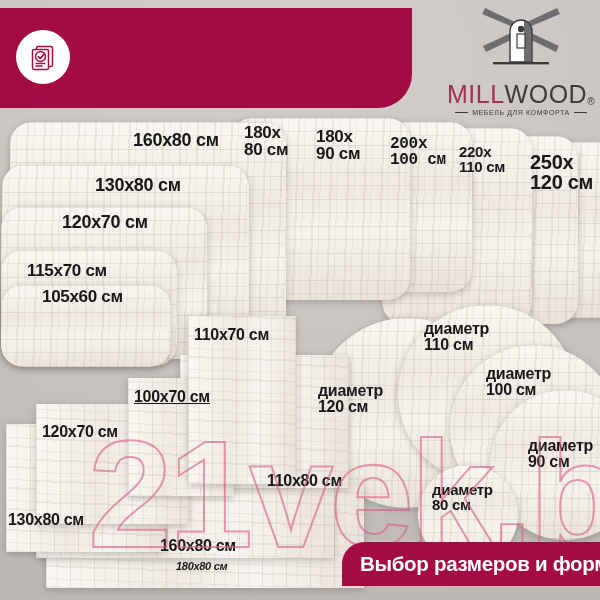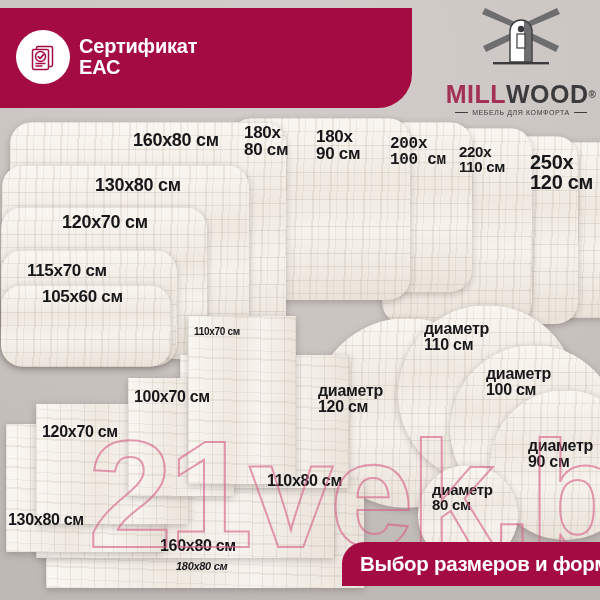--- a/index.html
+++ b/index.html
@@ -75,22 +75,22 @@
     display:flex;align-items:center;justify-content:center;flex:0 0 auto;
   }
   .btext{
     color:#fff;font-weight:bold;font-size:20px;line-height:1.03;
     white-space:pre-line;letter-spacing:-.2px;
   }
 
   
   #logo{position:absolute;left:448px;top:6px;width:146px;height:108px;z-index:60;
     display:flex;flex-direction:column;align-items:center;justify-content:flex-start;}
-  #logoWord{font-size:25px;font-weight:bold;letter-spacing:.5px;line-height:1;
-    display:flex;align-items:center;}
+  #logoWord{font-size:25px;font-weight:normal;letter-spacing:.5px;line-height:1;
+    display:flex;align-items:flex-end;}
   #logoMill{color:#a33055;}
   #logoWood{color:#3b3b3d;}
   #logoReg{font-size:10px;color:#3b3b3d;vertical-align:super;line-height:1;margin-top:1px;}
   #logoSub{font-size:7px;color:#3b3b3d;letter-spacing:.6px;margin-top:2px;
     display:flex;align-items:center;gap:4px;white-space:nowrap;}
   .dash{display:inline-block;width:13px;height:1px;background:#3b3b3d;}
 
   
   #botBanner{
     position:absolute;left:342px;top:542px;width:268px;height:44px;
@@ -151,23 +151,23 @@
       <div class="lbl" style="left: 176px; top: 561px; font-size: 11px; z-index: 60; font-style: italic;">180x80 см</div>
       <div class="wood vert" style="left: 36px; top: 450px; width: 298px; height: 108px; z-index: 31;"></div>
       <div class="lbl" style="left: 160px; top: 538px; font-size: 16px; z-index: 61;">160x80 см</div>
       <div class="wood vert" style="left: 180px; top: 355px; width: 169px; height: 133px; z-index: 32;"></div>
       <div class="lbl" style="left: 227px; top: 473px; font-size: 16px; z-index: 62; padding-left: 40px;">110x80 см</div>
       <div class="wood vert" style="left: 6px; top: 424px; width: 158px; height: 128px; z-index: 33;"></div>
       <div class="lbl" style="left: 8px; top: 512px; font-size: 16px; z-index: 63;">130x80 см</div>
       <div class="wood vert" style="left: 36px; top: 404px; width: 152px; height: 120px; z-index: 34;"></div>
       <div class="lbl" style="left: 42px; top: 424px; font-size: 16px; z-index: 64;">120x70 см</div>
       <div class="wood vert" style="left: 128px; top: 378px; width: 106px; height: 118px; z-index: 35;"></div>
-      <div class="lbl" style="left: 134px; top: 389px; font-size: 16px; z-index: 65;">100x70 см</div>
+      <div class="lbl" style="left: 134px; top: 389px; font-size: 16px; z-index: 65; text-decoration: underline;">100x70 см</div>
       <div class="wood vert" style="left: 188px; top: 316px; width: 108px; height: 168px; z-index: 36;"></div>
-      <div class="lbl" style="left: 194px; top: 327px; font-size: 10px; z-index: 66;">110x70 см</div>
+      <div class="lbl" style="left: 194px; top: 327px; font-size: 16px; z-index: 66;">110x70 см</div>
     </div>
 
   <div id="circles">
       <div class="wood circ" style="left: 312px; top: 318px; width: 190px; height: 190px; z-index: 20;"></div>
       <div class="lbl" style="left: 318px; top: 383px; font-size: 16px; z-index: 50;">диаметр
 120 см</div>
       <div class="wood circ" style="left: 398px; top: 305px; width: 178px; height: 178px; z-index: 21;"></div>
       <div class="lbl" style="left: 424px; top: 321px; font-size: 16px; z-index: 51;">диаметр
 110 см</div>
       <div class="wood circ" style="left: 450px; top: 345px; width: 168px; height: 168px; z-index: 22;"></div>
@@ -190,22 +190,20 @@
         <svg width="34" height="34" viewBox="0 0 34 34">
           <g fill="none" stroke="#a50b43" stroke-width="1.5">
             <rect x="10.5" y="6.5" width="16" height="20" rx="1.4"></rect>
             <rect x="6.5" y="9.5" width="16" height="20" rx="1.4" fill="#fff"></rect>
             <circle cx="14.5" cy="16.5" r="5"></circle>
             <path d="M12.2 16.6l1.8 1.9 3.3-3.7" stroke-width="1.8" stroke-linecap="round" stroke-linejoin="round"></path>
             <path d="M9.5 23.5h10M9.5 26h7"></path>
           </g>
         </svg>
       </span>
-      <span class="btext">Сертификат
-ЕАС</span>
     </div>
 
   </div>
 
   <div id="logo">
     <span>
       <svg width="92" height="72" viewBox="0 0 92 72">
         <g>
           <path d="M40 16 L10 2 L7 8 L38 21 Z" fill="#6e6e70"></path>
           <path d="M52 16 L82 2 L85 8 L54 21 Z" fill="#6e6e70"></path>

